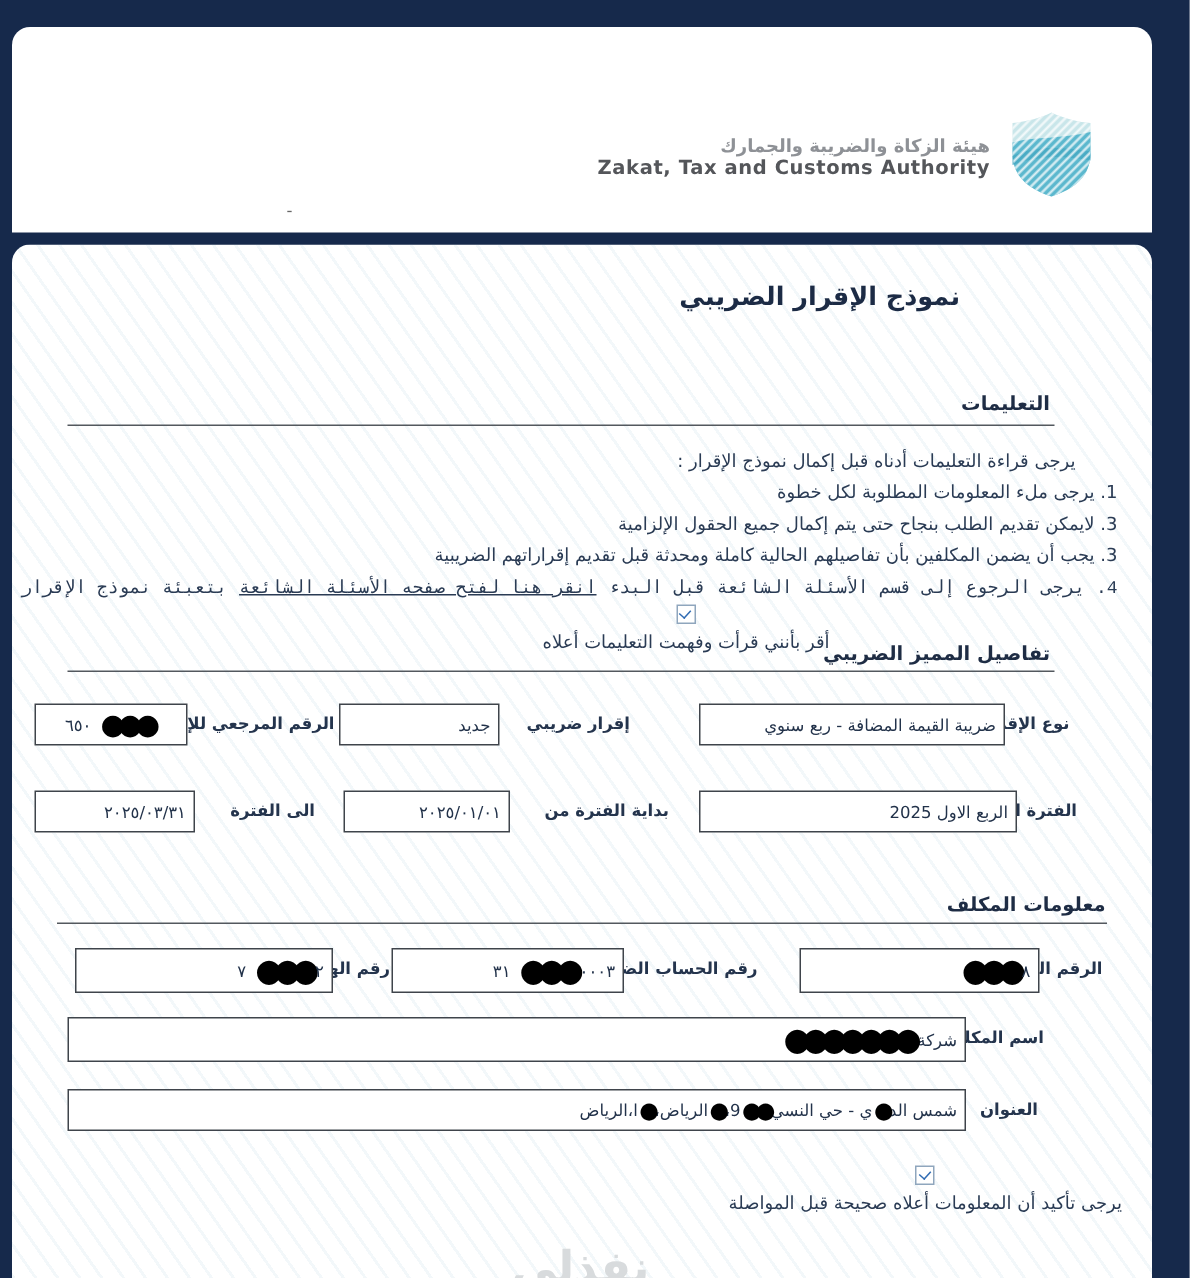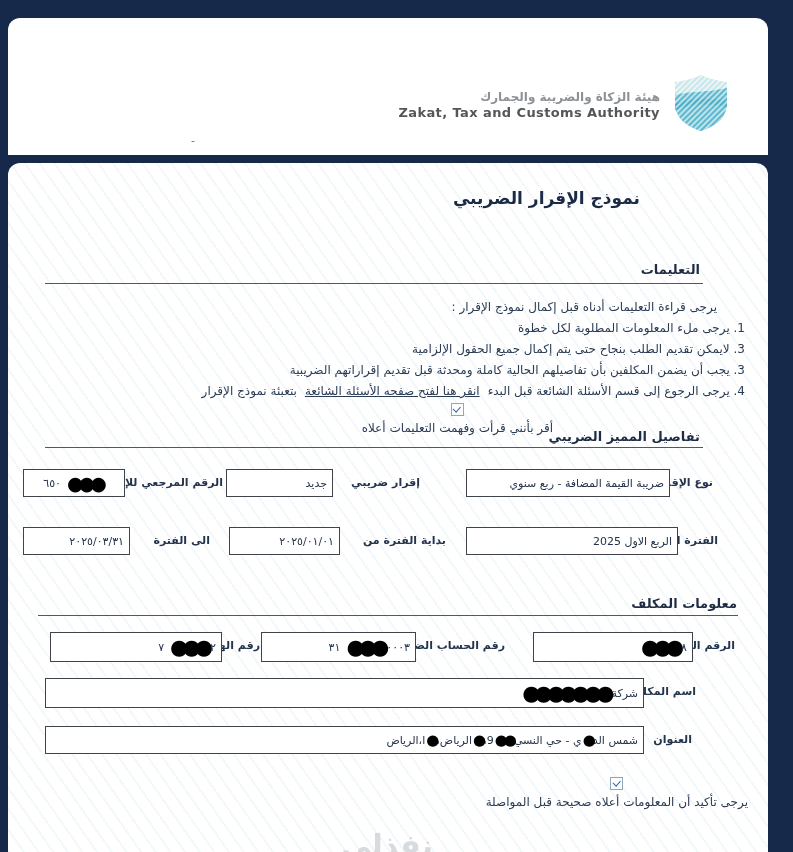--- a/index.html
+++ b/index.html
@@ -76,21 +76,21 @@
 
     <div class="abs page-title" style="top:25px;right:128px;">نموذج الإقرار الضريبي</div>
 
     <div class="abs sec-h" style="top:99px;right:68px;">التعليمات</div>
     <div class="rule" style="top:120px;left:37px;right:65px;"></div>
 
     <div class="abs t-line" style="top:137px;right:51px;">يرجى قراءة التعليمات أدناه قبل إكمال نموذج الإقرار :</div>
     <div class="abs t-line" style="top:158px;right:23px;">1. يرجى ملء المعلومات المطلوبة لكل خطوة</div>
     <div class="abs t-line" style="top:179px;right:23px;">3. لايمكن تقديم الطلب بنجاح حتى يتم إكمال جميع الحقول الإلزامية</div>
     <div class="abs t-line" style="top:200px;right:23px;">3. يجب أن يضمن المكلفين بأن تفاصيلهم الحالية كاملة ومحدثة قبل تقديم إقراراتهم الضريبية</div>
-    <div class="abs t-line" style="top:221px;right:23px;">
+    <div class="abs t-line" style="top:221px;right:23px;font-family:Liberation Mono, monospace;">
       <span>4. يرجى الرجوع إلى قسم الأسئلة الشائعة قبل البدء</span><span class="gap8"></span><a href="#" class="link">انقر هنا لفتح صفحه الأسئلة الشائعة</a><span class="gap8"></span><span>بتعبئة نموذج الإقرار</span>
     </div>
     <div class="abs ack-row" style="top:240px;right:215px;">
       <span class="cb"></span>
       <span>أقر بأنني قرأت وفهمت التعليمات أعلاه</span>
     </div>
 
     <div class="abs sec-h" style="top:266px;right:68px;">تفاصيل المميز الضريبي</div>
     <div class="rule" style="top:284px;left:37px;right:65px;"></div>
 

